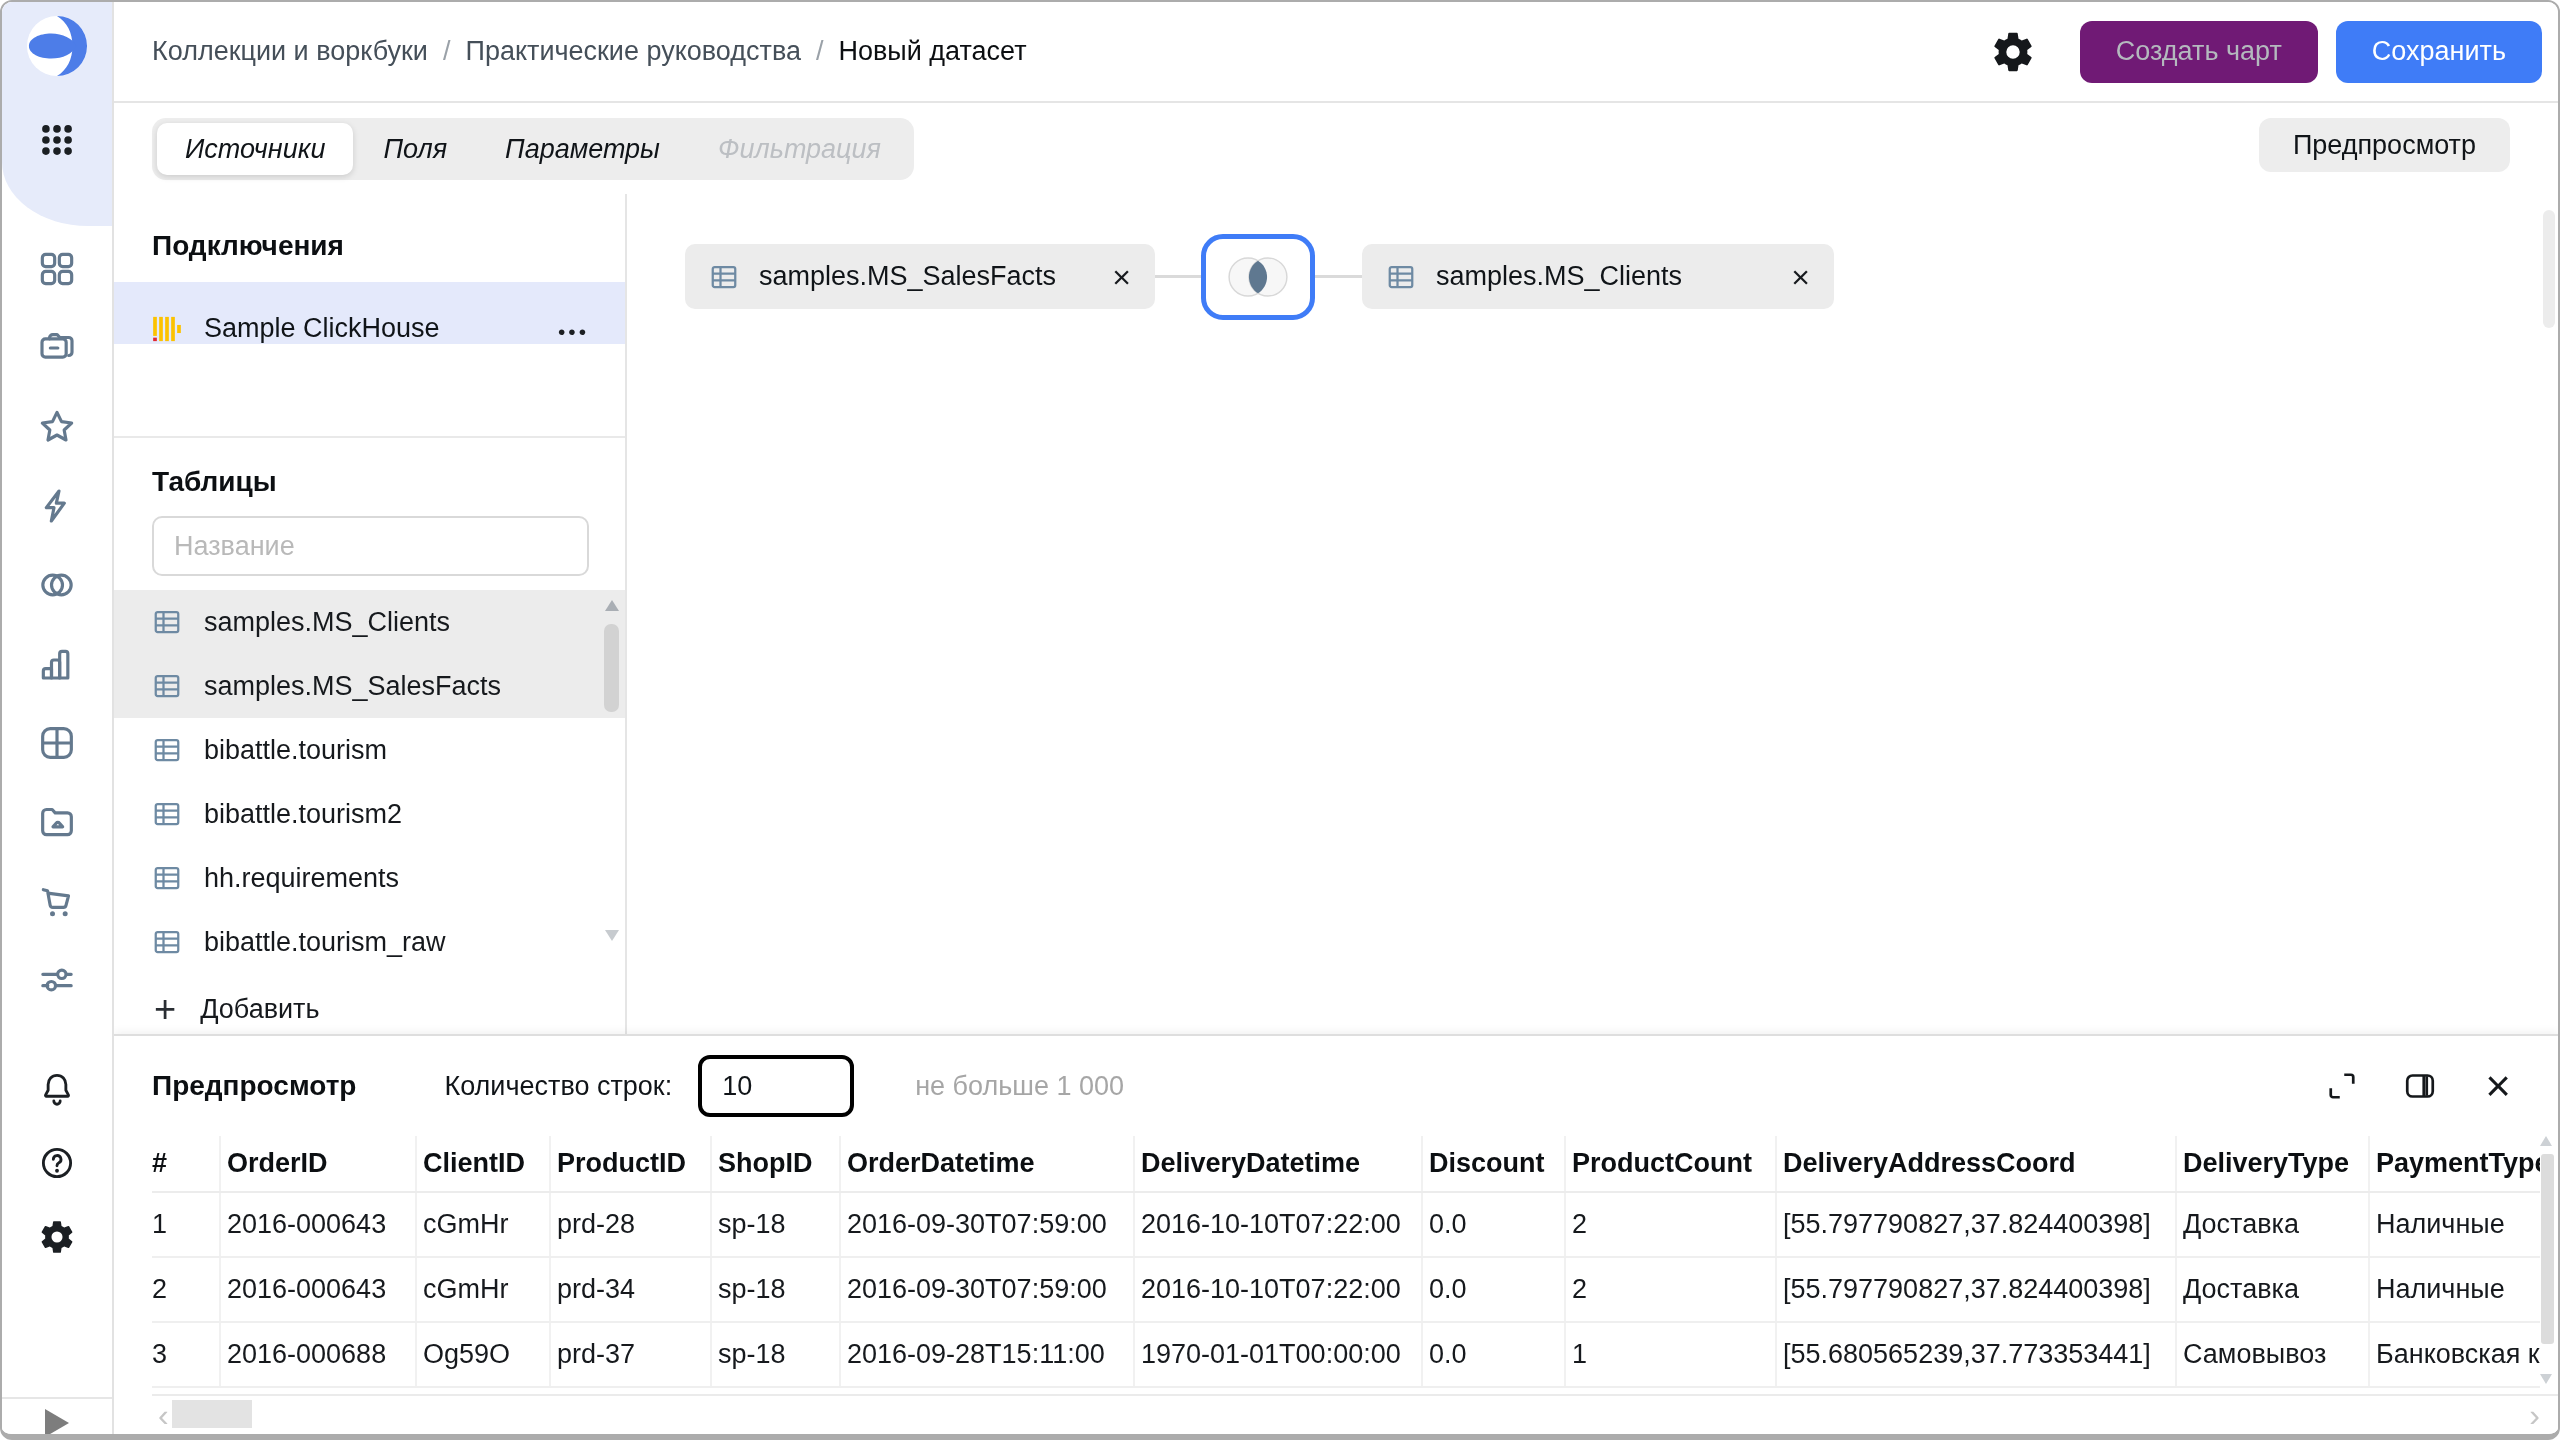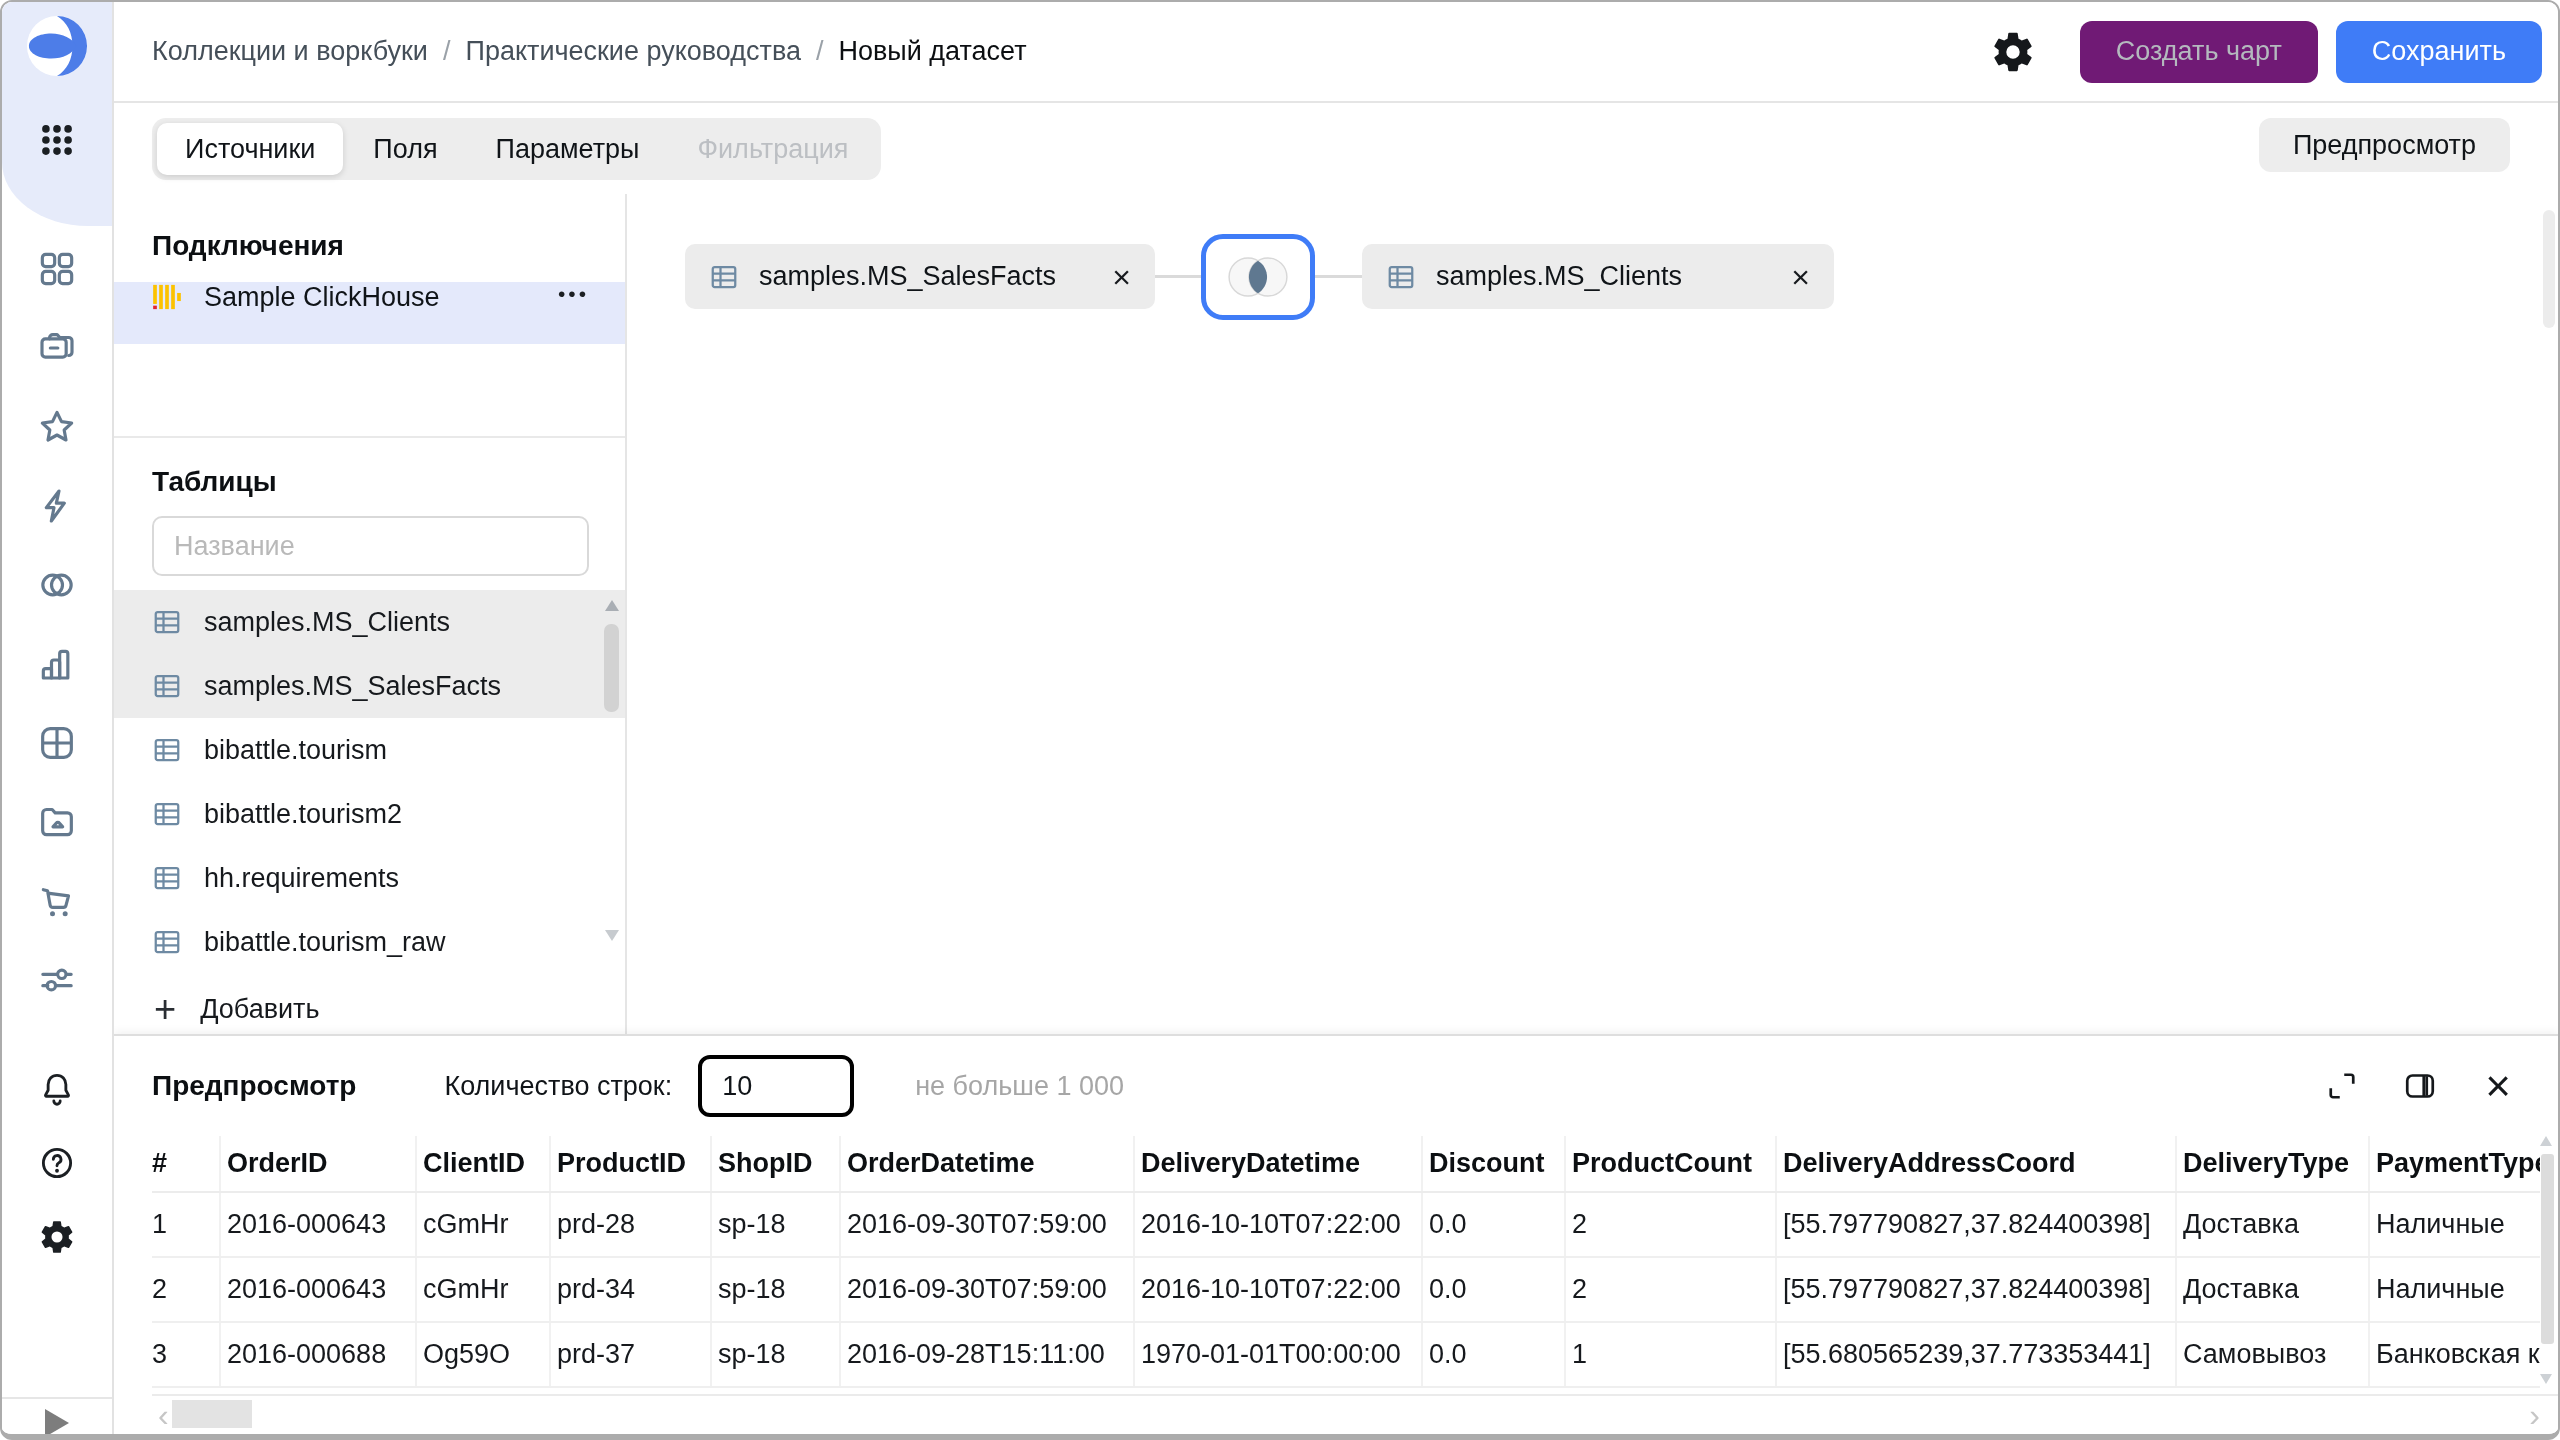--- a/index.html
+++ b/index.html
@@ -29,30 +29,30 @@
   .crumb-sep { color:#9aa1a8; margin:0 15px; }
   .crumb-last { color:#0b0e11; }
   .top-actions { margin-left:auto; display:flex; align-items:center; gap:18px; }
   .gear-btn { width:46px; height:46px; background:none; border:none; color:#15181b; margin-right:26px; padding:0; cursor:pointer; }
   .gear-btn svg { width:100%; height:100%; }
   .btn { height:62px; padding:0 36px; border:none; border-radius:12px; font-size:27px; font-family:inherit; cursor:pointer; }
   .btn-disabled { background:#701a75; color:#b4b9be; cursor:default; }
   .btn-primary { background:#3f7cf7; color:#fff; }
   
   .tabsrow { position:absolute; left:112px; top:103px; right:0; height:89px; display:flex; align-items:flex-start; padding:13px 48px 0 38px; background:#fff; }
-  .seg { display:flex; background:#ededed; border-radius:14px; padding:5px; gap:2px; }
+  .seg { display:flex; background:#ededed; border-radius:14px; padding:5px; gap:2px;font-style:italic; }
   .seg-item { height:52px; display:flex; align-items:center; padding:0 28px; border-radius:10px; color:#101418; cursor:pointer; }
   .seg-item.active { background:#fff; box-shadow:0 2px 6px rgba(0,0,0,0.14); }
   .seg-item.disabled { color:#bcbfc3; cursor:default; }
   .preview-btn { margin-left:auto; height:54px; padding:0 34px; background:#ededed; border:none; border-radius:12px; font-size:27px; font-family:inherit; color:#101418; cursor:pointer; }
   
   .content { position:absolute; left:112px; top:192px; right:0; bottom:400px; display:flex; }
   .left-panel { width:513px; flex:none; border-right:2px solid #e5e5e5; position:relative; background:#fff; }
   .lp-title { font-size:28px; font-weight:bold; margin:36px 0 20px 38px; color:#0c0f12; }
-  .conn-row { height:62px; display:flex; align-items:flex-start; gap:22px; padding:0 36px 0 38px; background:#e4e9fb; cursor:pointer; }
+  .conn-row { height:62px; display:flex; align-items:flex-end; gap:22px; padding:0 36px 0 38px; background:#e4e9fb; cursor:pointer; }
   .ch-icon { width:30px; height:30px; flex:none; }
   .conn-name { color:#101418; }
   .conn-menu { margin-left:auto; background:none; border:none; font-size:21px; letter-spacing:3px; color:#1c1f23; cursor:pointer; padding:0; }
   .lp-divider { margin-top:92px; border-top:2px solid #e9e9e9; }
   .lp-title2 { margin-top:28px; margin-bottom:18px; }
   .search-input { display:block; margin:0 38px; width:437px; height:60px; border:2px solid #d9d9d9; border-radius:10px; padding:0 20px; font-size:27px; font-family:inherit; color:#101418; outline:none; }
   .search-input::placeholder { color:#b9b9b9; }
   .tbl-list { margin-top:14px; position:relative; }
   .tbl-row { height:64px; display:flex; align-items:center; gap:22px; padding:0 38px; cursor:pointer; }
   .tbl-row.used { background:#ececec; }

